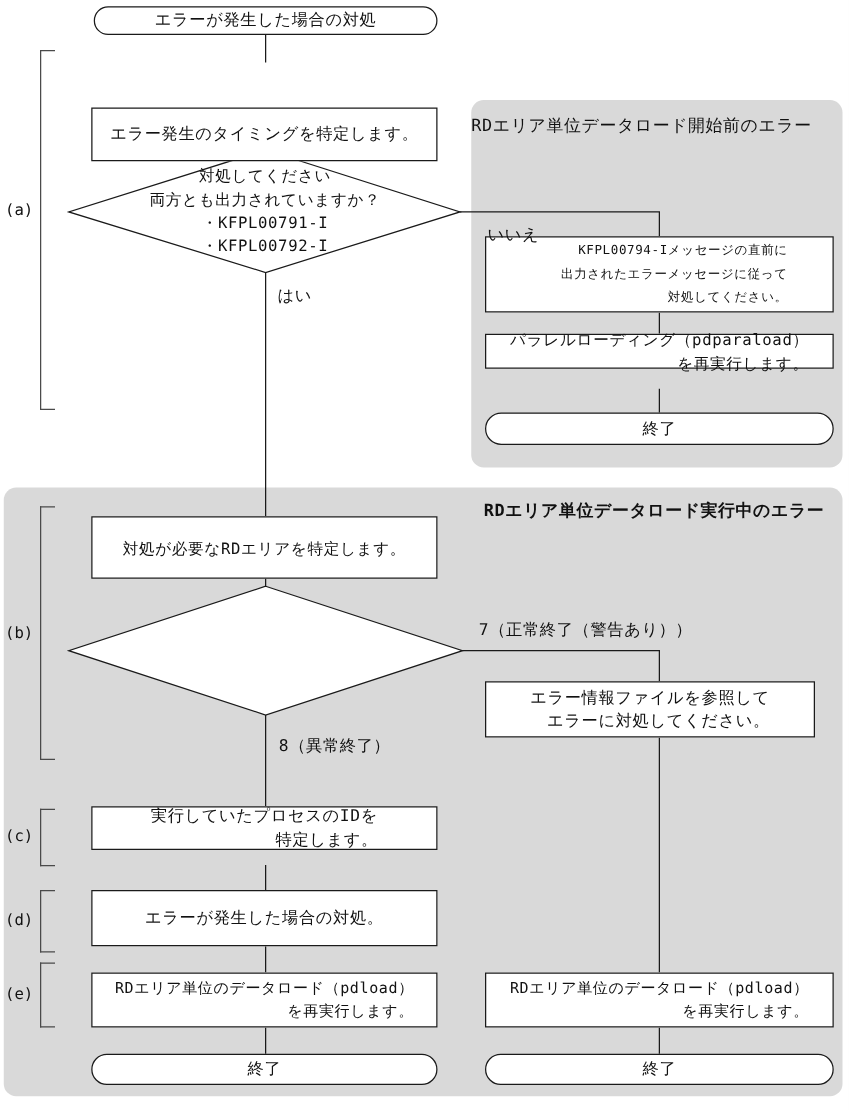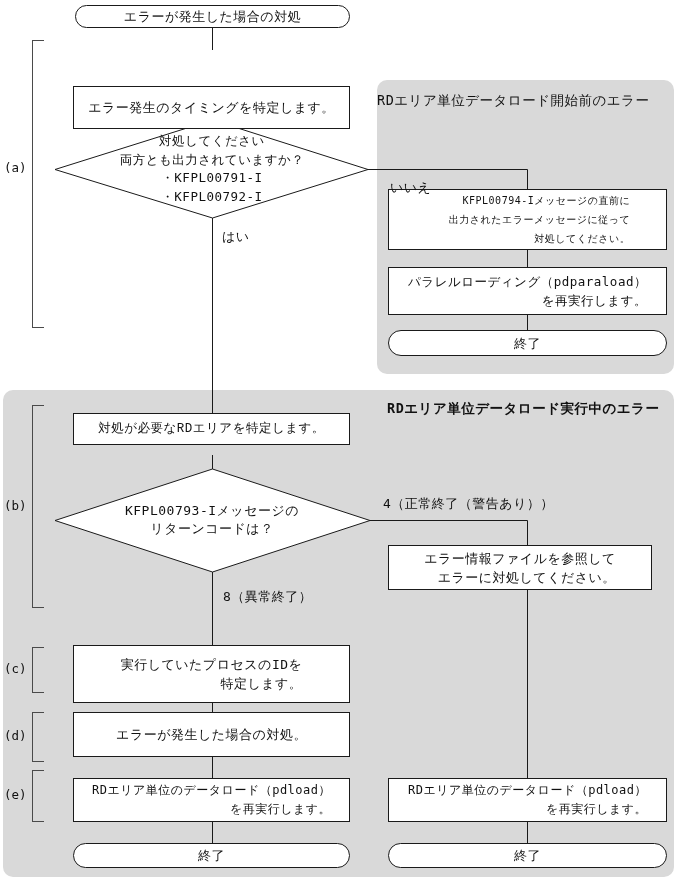--- a/index.html
+++ b/index.html
@@ -111,51 +111,49 @@
 
   <div class="diamond-text" style="left:87px;top:124px;width:250px;height:90px;font-size:12.5px;">対処してください
 両方とも出力されていますか？
 ・KFPL00791-I
 ・KFPL00792-I</div>
 
   <div class="node" style="left:388px;top:189px;width:279px;height:61px;font-size:10px;padding-left:24px;">KFPL00794-Iメッセージの直前に
 出力されたエラーメッセージに従って
 対処してください。</div>
 
-  <div class="node" style="left:388px;top:267px;width:279px;height:48px;font-size:12.5px;">パラレルローディング（pdparaload）
+  <div class="node" style="left:388px;top:267px;width:279px;height:28px;font-size:12.5px;">パラレルローディング（pdparaload）
 を再実行します。</div>
 
   <div class="node terminal" style="left:388px;top:330px;width:279px;height:26px;">終了</div>
 
-  <div class="node" style="left:73px;top:413px;width:277px;height:32px;font-size:12.5px;font-family:Liberation Mono, monospace;">対処が必要なRDエリアを特定します。</div>
+  <div class="node" style="left:73px;top:413px;width:277px;height:50px;font-size:12.5px;">対処が必要なRDエリアを特定します。</div>
 
-  <div class="diamond-text" style="left:87px;top:492px;width:250px;height:56px;">KFPL00793-Iメッセージの
-リターンコードは？</div>
 
   <div class="node" style="left:388px;top:545px;width:264px;height:45px;">エラー情報ファイルを参照して
 エラーに対処してください。</div>
 
-  <div class="node" style="left:73px;top:645px;width:277px;height:58px;">実行していたプロセスのIDを
+  <div class="node" style="left:73px;top:645px;width:277px;height:35px;">実行していたプロセスのIDを
 特定します。</div>
 
   <div class="node" style="left:73px;top:712px;width:277px;height:45px;">エラーが発生した場合の対処。</div>
 
   <div class="node" style="left:73px;top:778px;width:277px;height:44px;font-size:12px;">RDエリア単位のデータロード（pdload）
 を再実行します。</div>
 
   <div class="node" style="left:388px;top:778px;width:279px;height:44px;font-size:12px;">RDエリア単位のデータロード（pdload）
 を再実行します。</div>
 
   <div class="node terminal" style="left:73px;top:843px;width:277px;height:25px;">終了</div>
 
   <div class="node terminal" style="left:388px;top:843px;width:279px;height:25px;">終了</div>
 
   <div class="edge-label" style="left:390px;top:138px;margin-top:41px;">いいえ</div>
   <div class="edge-label" style="left:222px;top:228px;">はい</div>
-  <div class="edge-label" style="left:383px;top:495px;">4（正常終了（警告あり））</div>
+  <div class="edge-label" style="left:383px;top:495px;">7（正常終了（警告あり））</div>
   <div class="edge-label" style="left:223px;top:588px;text-align:right;">8（異常終了）</div>
 
   <div class="bracket" style="left:32px;top:40px;height:288px;"></div>
   <div class="bracket" style="left:32px;top:405px;height:203px;"></div>
   <div class="bracket" style="left:32px;top:647px;height:46px;"></div>
   <div class="bracket" style="left:32px;top:712px;height:50px;"></div>
   <div class="bracket" style="left:32px;top:770px;height:52px;"></div>
 
   <div class="step-label" style="left:4px;top:160px;">(a)</div>
   <div class="step-label" style="left:4px;top:498px;">(b)</div>

